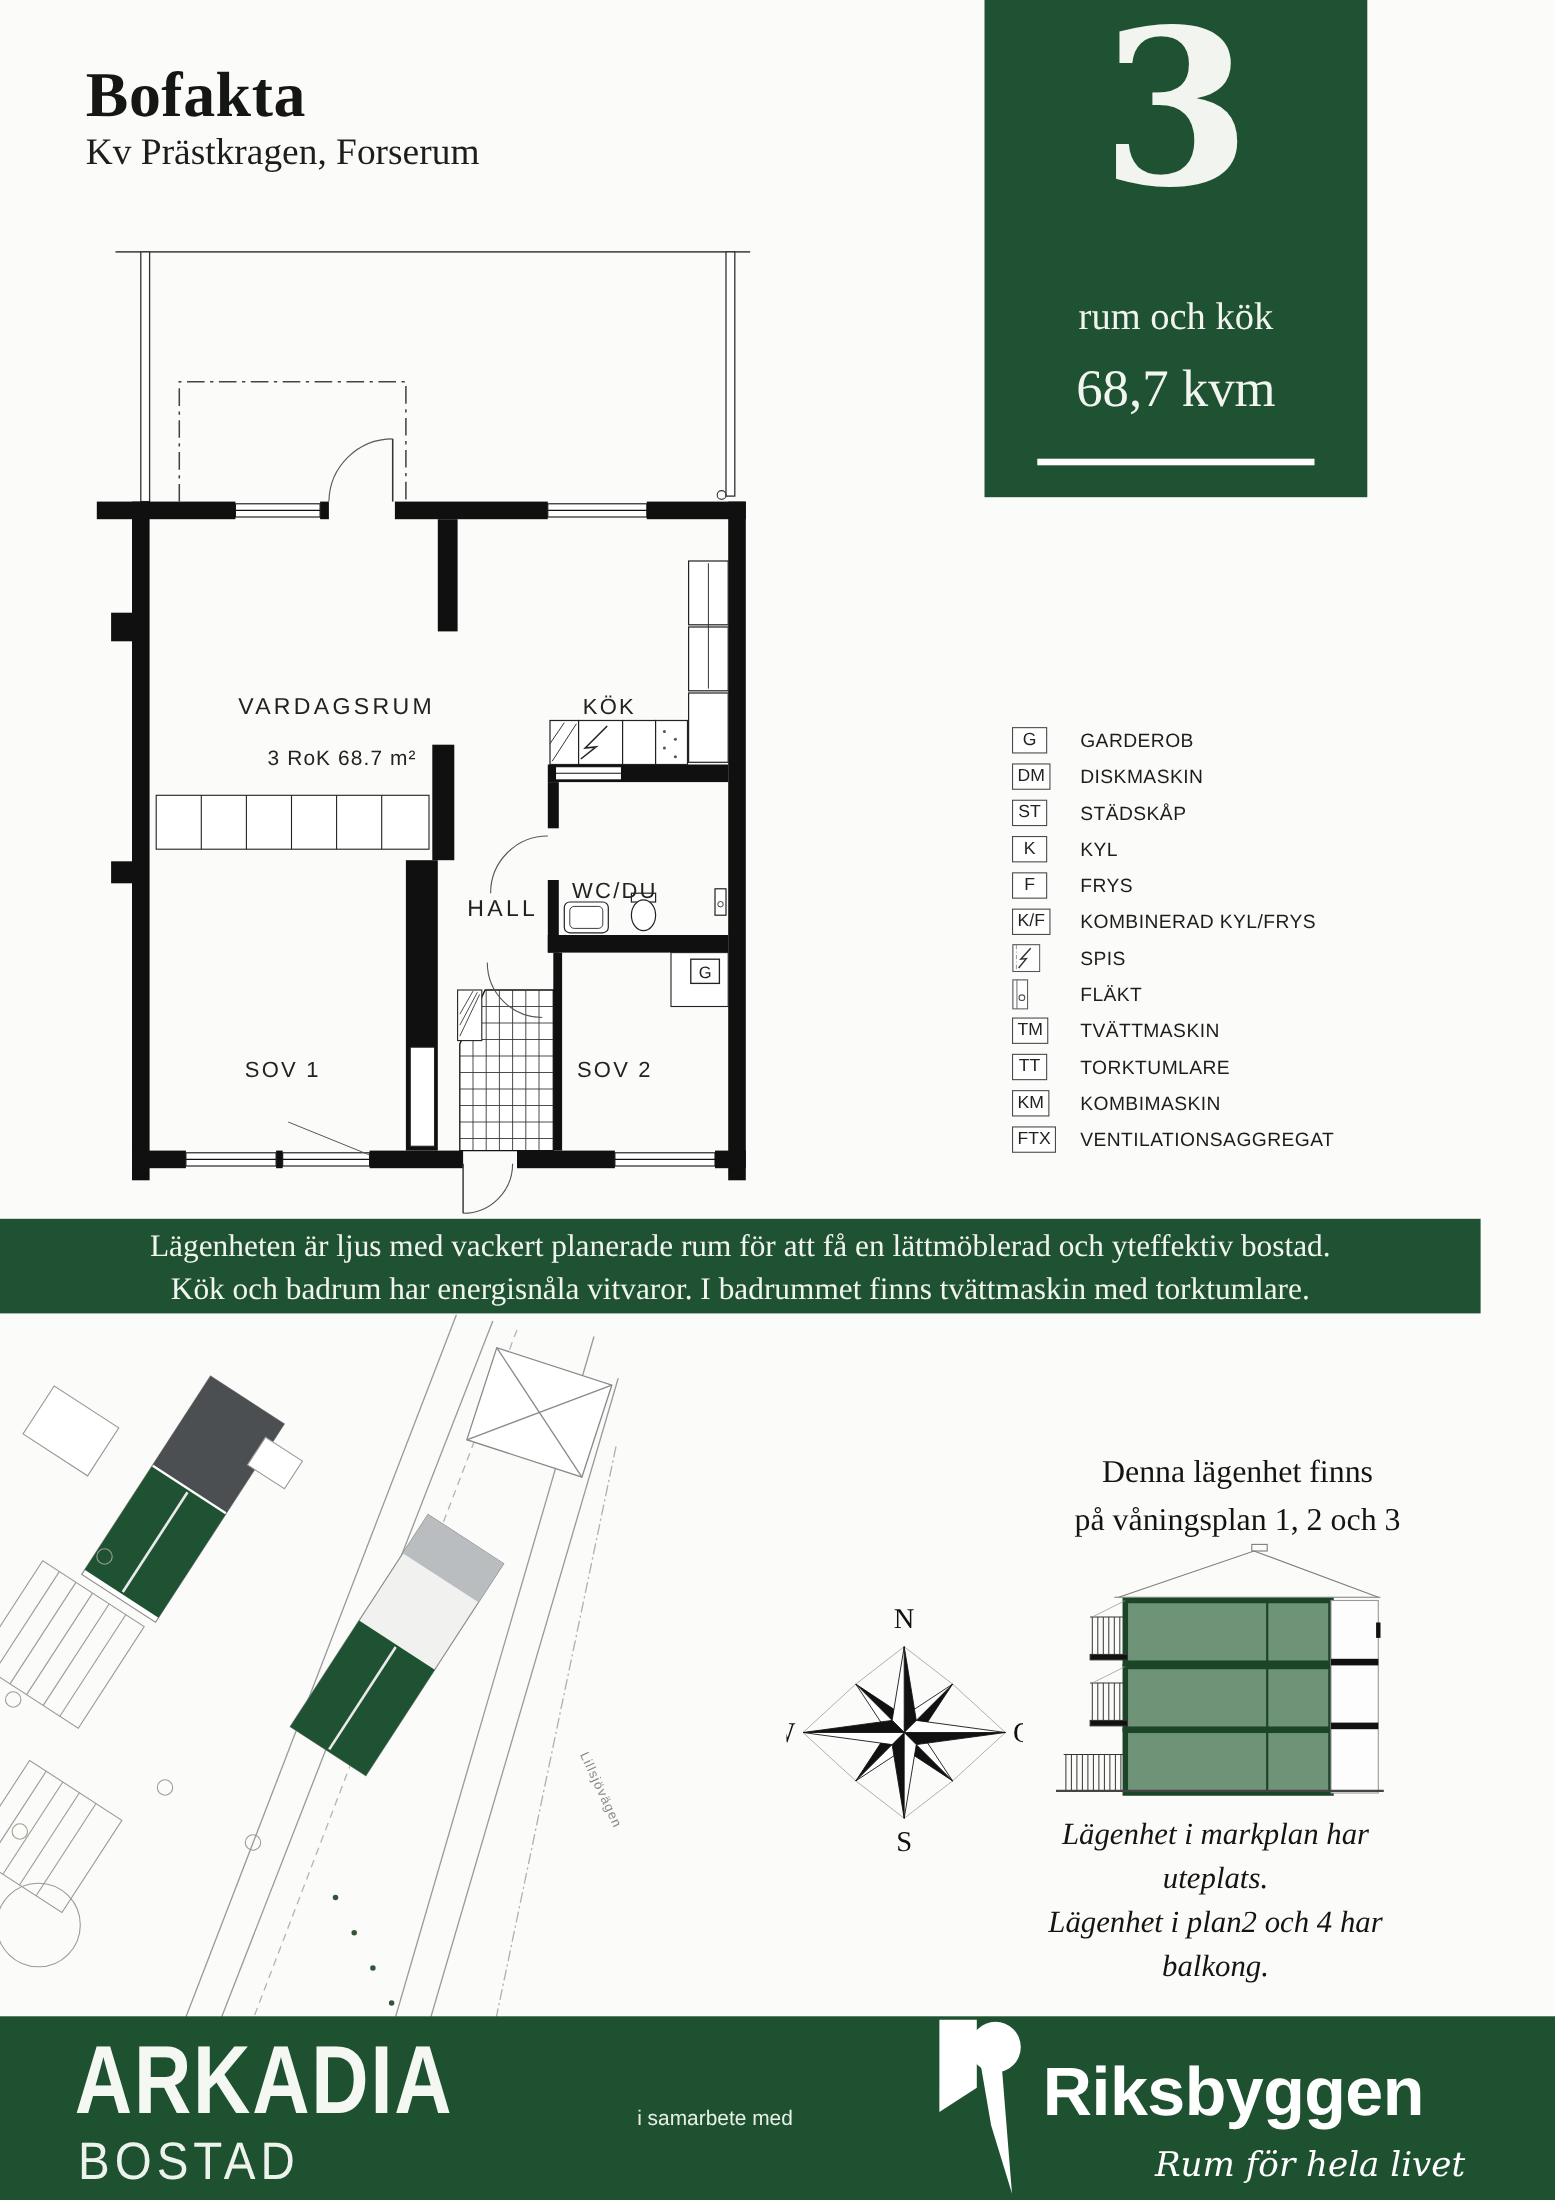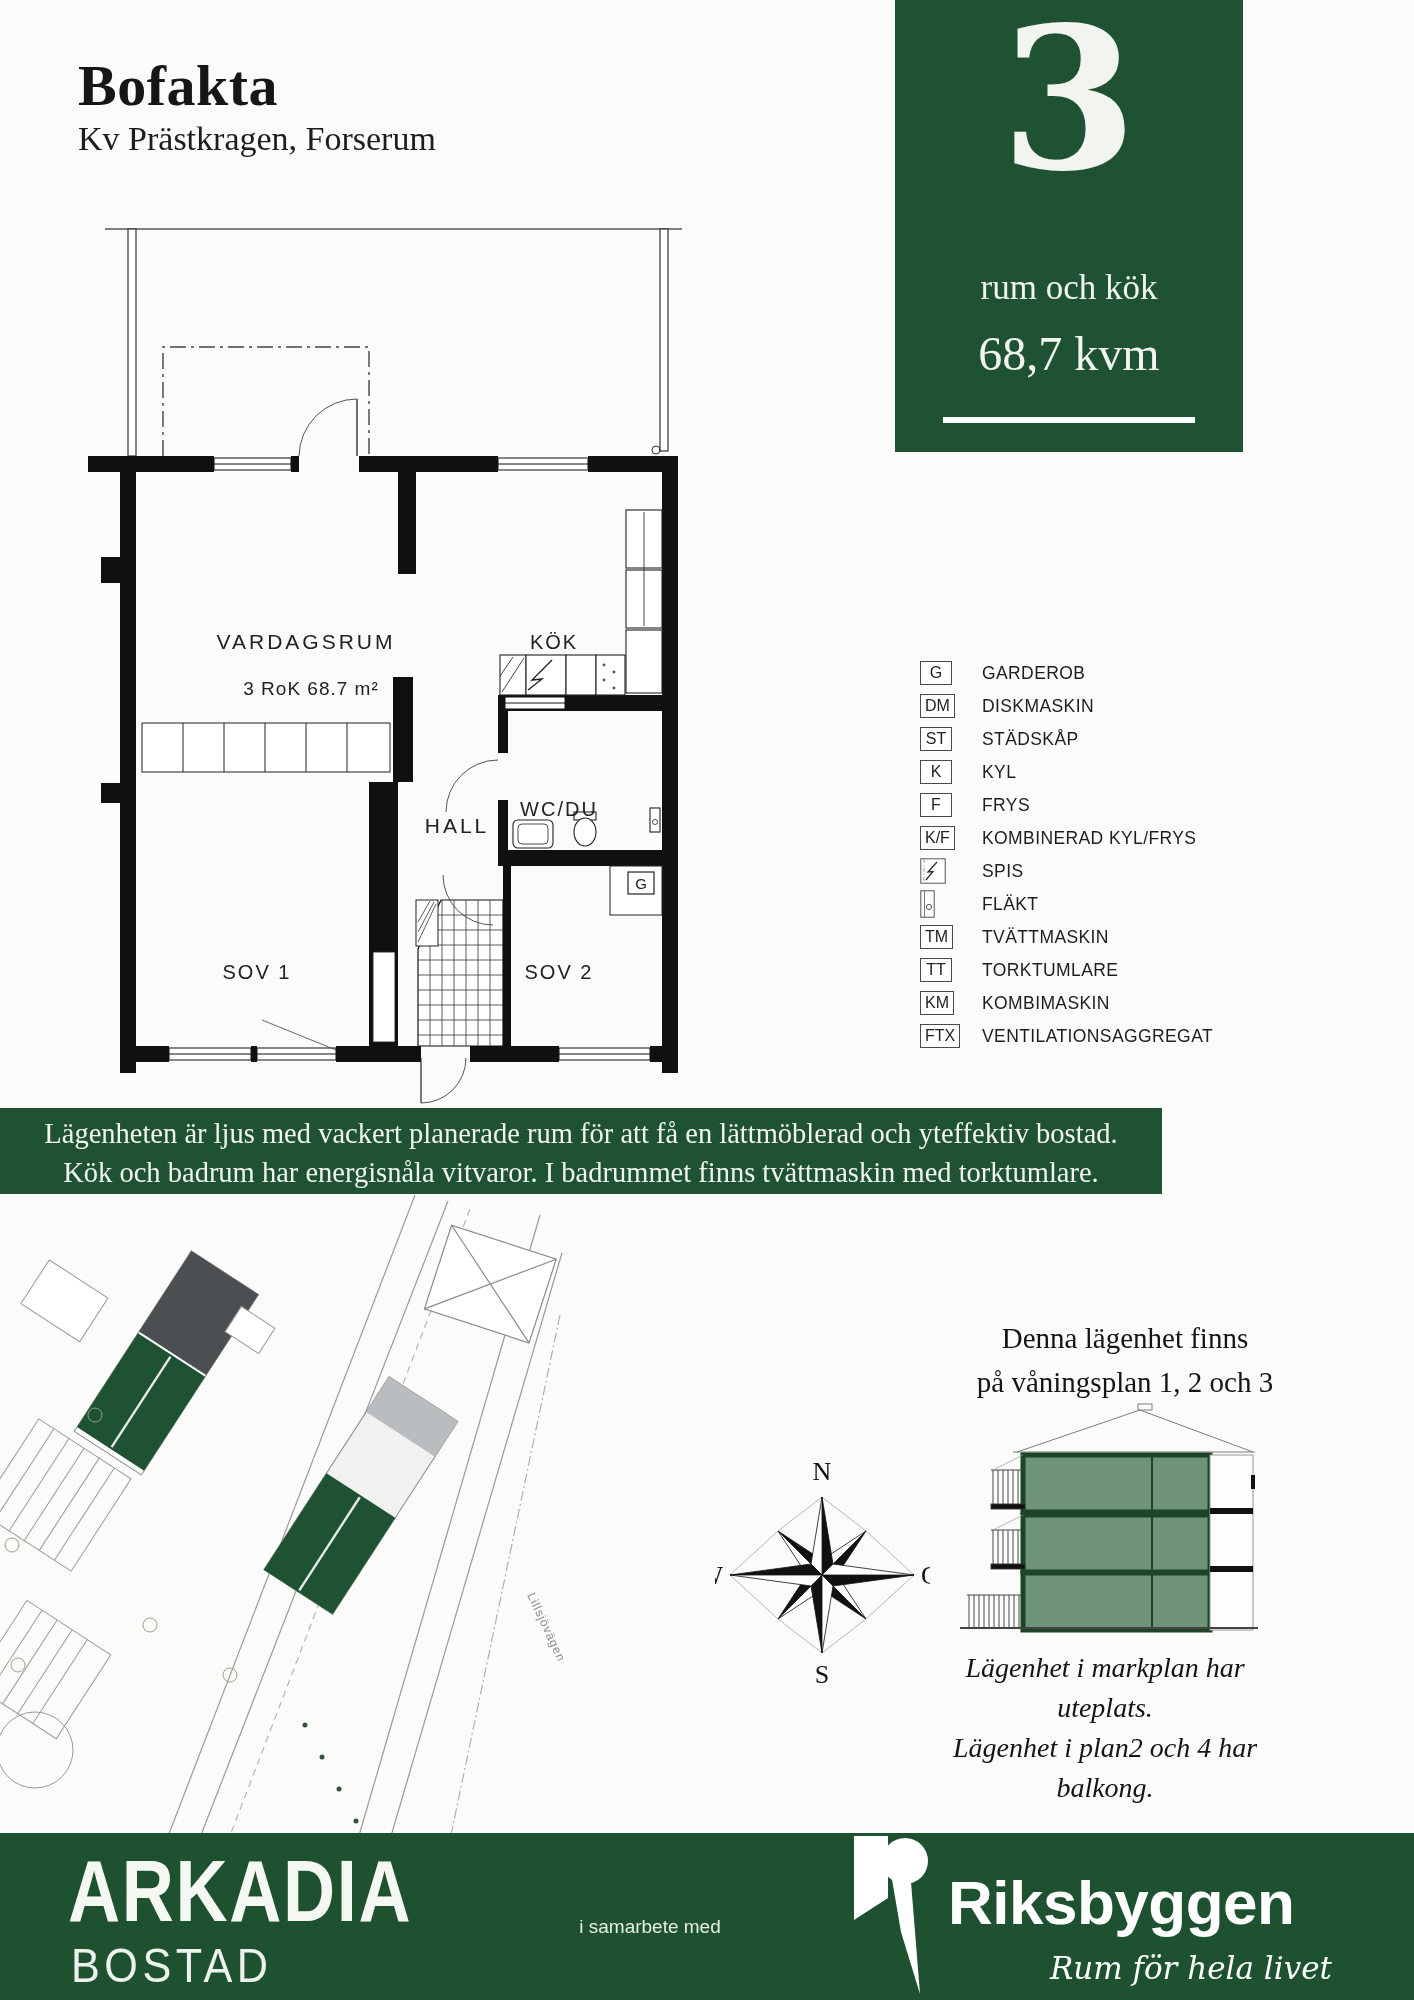--- a/index.html
+++ b/index.html
@@ -27,21 +27,21 @@
 
   
   .legend{left:920px;top:660px;width:360px;display:flex;flex-direction:column;gap:7px;}
   .legend-row{display:flex;align-items:center;height:26px;}
   .legend-key{width:62px;display:flex;align-items:center;}
   .legend-box{display:inline-block;min-width:22px;padding:1px 4px;border:1.4px solid #4a4a4a;background:#fff;
     font-family:"Liberation Sans",sans-serif;font-size:16px;color:#222;text-align:center;line-height:20px;}
   .legend-label{font-family:"Liberation Sans",sans-serif;font-size:17.5px;color:#1d1d1d;letter-spacing:.4px;}
 
   
-  .banner{left:0;top:1108px;width:1162px;height:86px;background:#1e5232;color:#f2f5ef;text-align:center;}
+  .banner{left:0;top:1108px;width:1346px;height:86px;background:#1e5232;color:#f2f5ef;text-align:center;}
   .banner div{font-size:28.5px;line-height:39px;}
   .banner{padding-top:0;}
   .banner .b1{margin-top:6px;}
 
   
   .floorsinfo{left:950px;top:1316px;width:350px;text-align:center;color:#131512;font-family:Liberation Serif, serif;}
   .floorsinfo div{font-size:29px;line-height:44px;}
   .floornotes{left:928px;top:1648px;width:354px;text-align:center;color:#131512;}
   .floornotes div{font-size:28px;line-height:40px;font-style:italic;}
 

